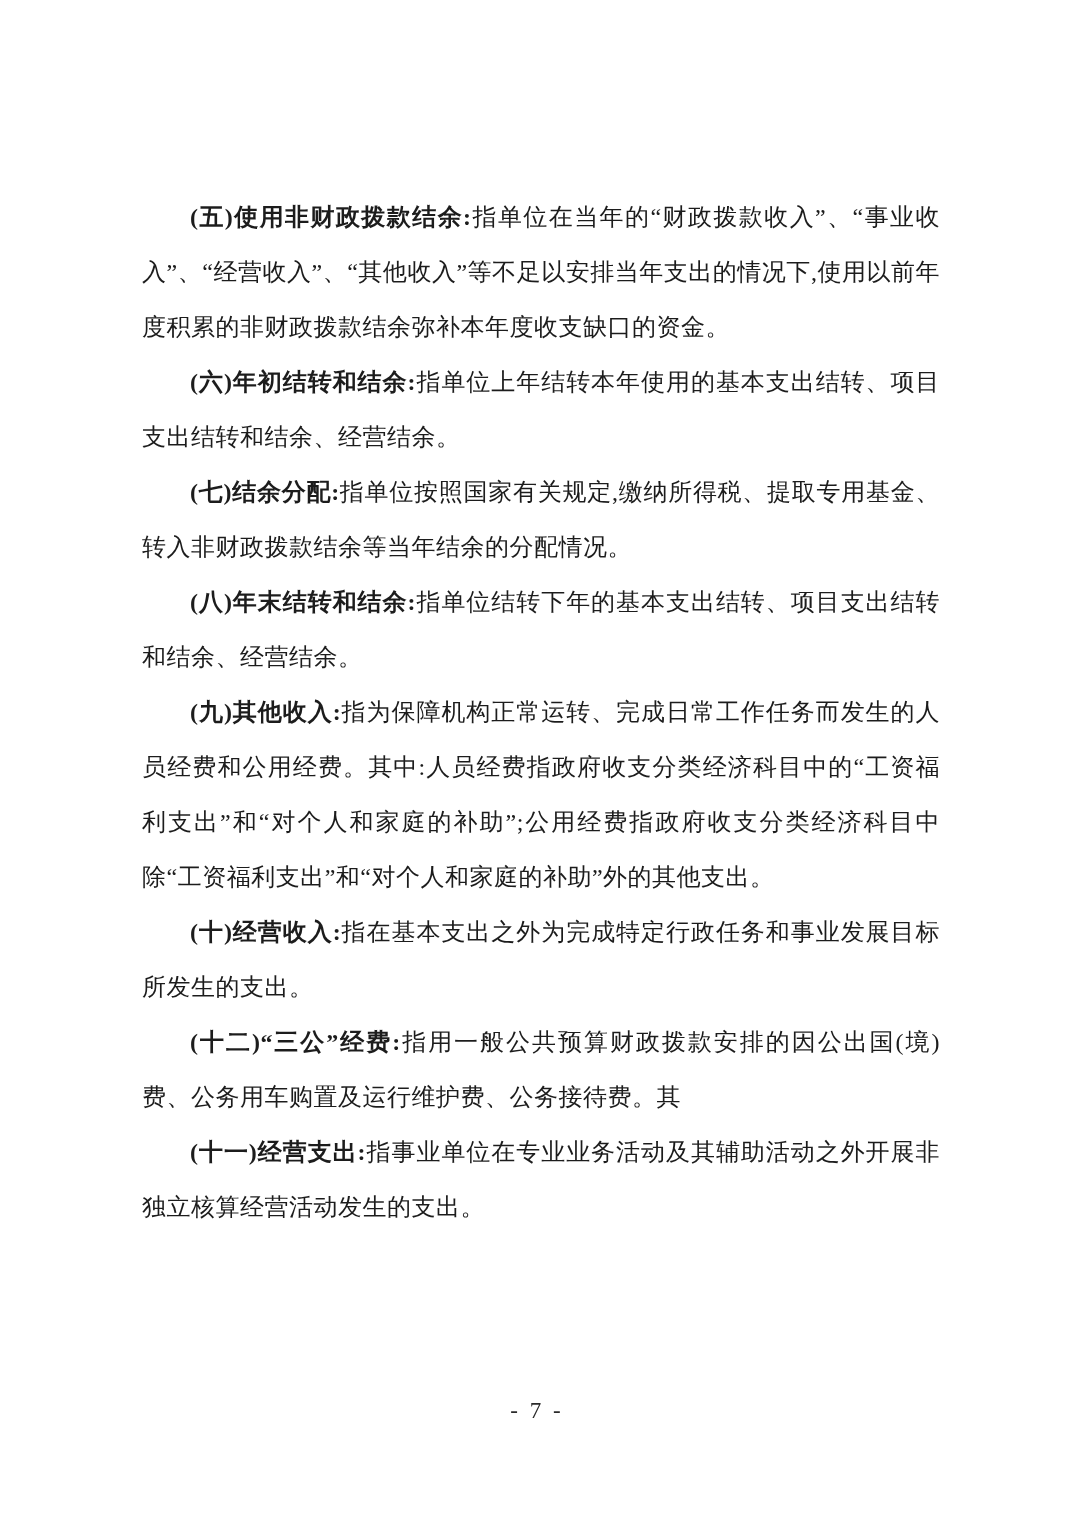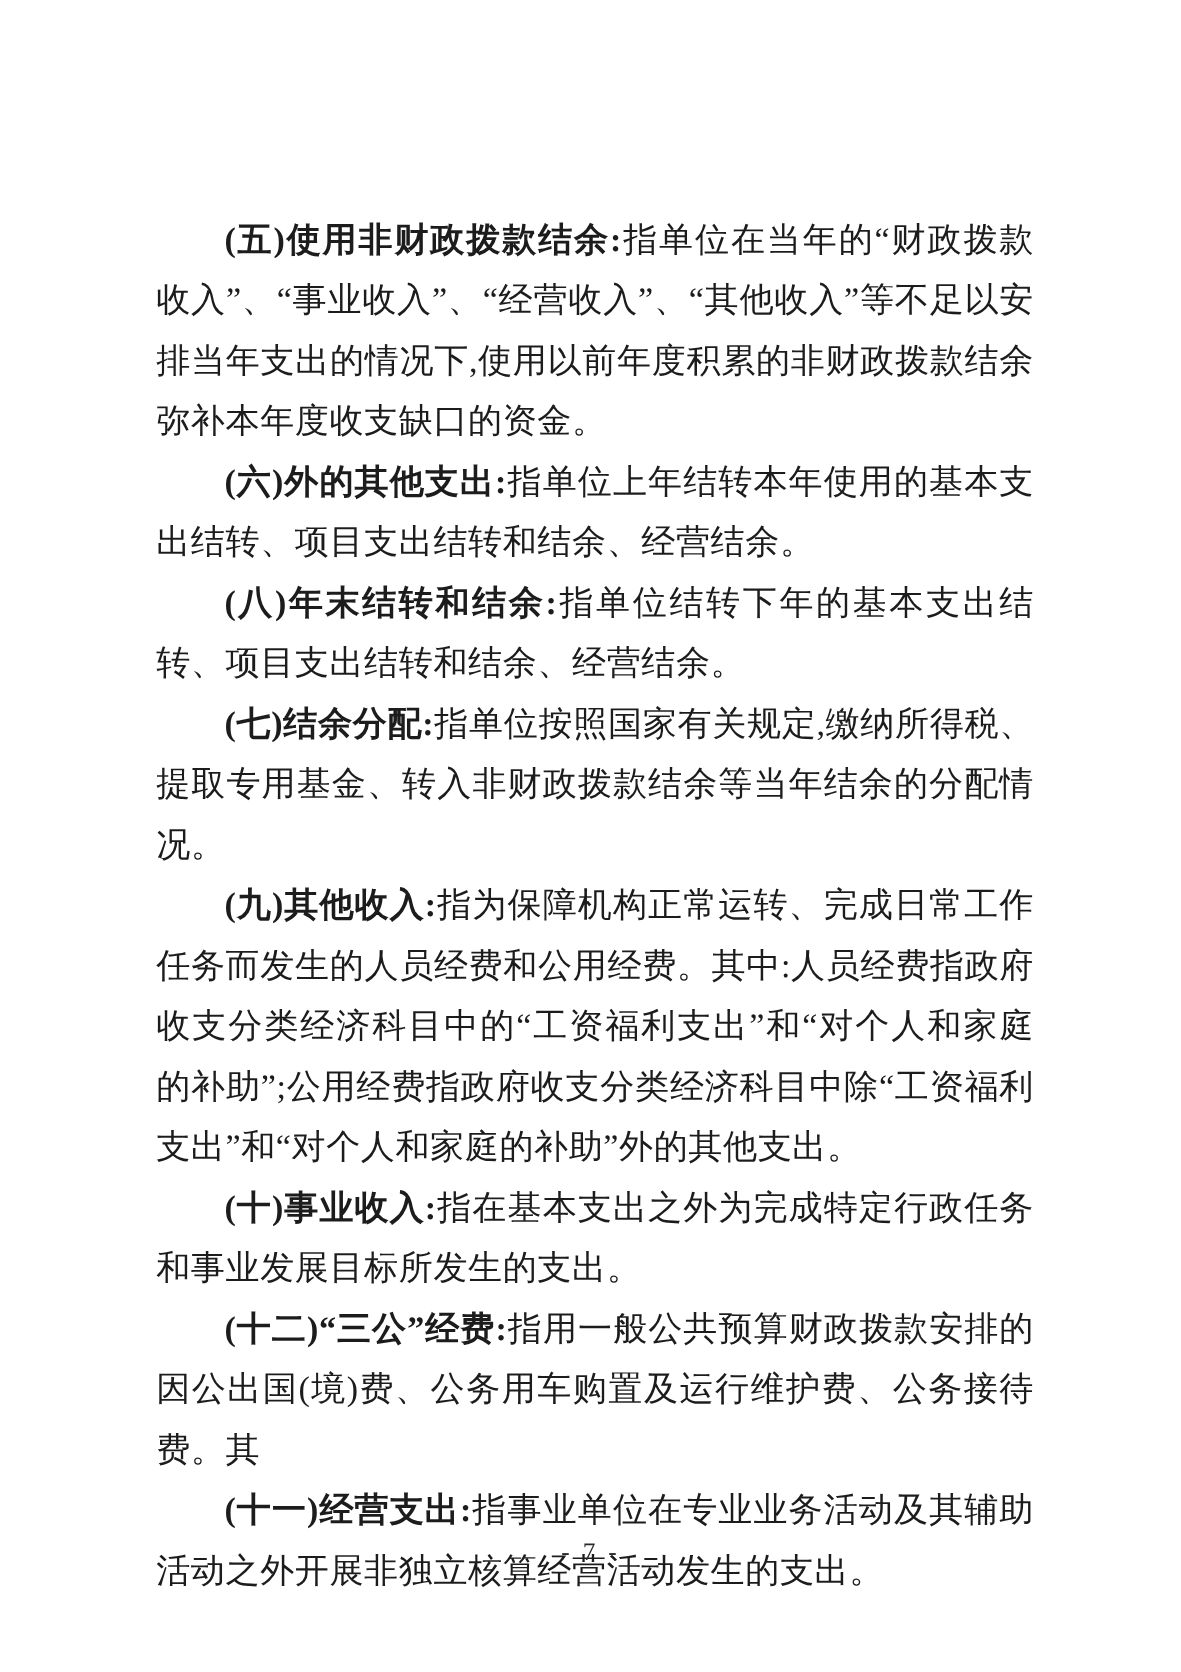--- a/index.html
+++ b/index.html
@@ -15,21 +15,21 @@
     margin: 0 auto;
     overflow: hidden;
     font-family: "Liberation Serif", "DejaVu Serif", serif;
   }
   .content {
     position: absolute;
     left: 142px;
     top: 190px;
     width: 798px;
     color: #1c1c1c;
-    font-size: 31px;
+    font-size: 24px;
     line-height: 55px;
     text-align: justify;
   }
   .para {
     margin: 0;
     padding: 0;
     text-indent: 2em;
     letter-spacing: 0.5px;
   }
   .term-head {
@@ -48,22 +48,22 @@
     color: #2a2a2a;
     letter-spacing: 3px;
   }
 </style>
 </head>
 <body>
 
 <div class="page">
   <div class="content">
     <p class="para"><span class="term-head">(五)使用非财政拨款结余:</span><span class="term-body">指单位在当年的“财政拨款收入”、“事业收入”、“经营收入”、“其他收入”等不足以安排当年支出的情况下,使用以前年度积累的非财政拨款结余弥补本年度收支缺口的资金。</span></p>
-    <p class="para"><span class="term-head">(六)外的其他支出:</span><span class="term-body">指单位上年结转本年使用的基本支出结转、项目支出结转和结余、经营结余。</span></p>
+    <p class="para"><span class="term-head">(六)年初结转和结余:</span><span class="term-body">指单位上年结转本年使用的基本支出结转、项目支出结转和结余、经营结余。</span></p>
+    <p class="para"><span class="term-head">(七)结余分配:</span><span class="term-body">指单位按照国家有关规定,缴纳所得税、提取专用基金、转入非财政拨款结余等当年结余的分配情况。</span></p>
     <p class="para"><span class="term-head">(八)年末结转和结余:</span><span class="term-body">指单位结转下年的基本支出结转、项目支出结转和结余、经营结余。</span></p>
-    <p class="para"><span class="term-head">(七)结余分配:</span><span class="term-body">指单位按照国家有关规定,缴纳所得税、提取专用基金、转入非财政拨款结余等当年结余的分配情况。</span></p>
     <p class="para"><span class="term-head">(九)其他收入:</span><span class="term-body">指为保障机构正常运转、完成日常工作任务而发生的人员经费和公用经费。其中:人员经费指政府收支分类经济科目中的“工资福利支出”和“对个人和家庭的补助”;公用经费指政府收支分类经济科目中除“工资福利支出”和“对个人和家庭的补助”外的其他支出。</span></p>
-    <p class="para"><span class="term-head">(十)事业收入:</span><span class="term-body">指在基本支出之外为完成特定行政任务和事业发展目标所发生的支出。</span></p>
+    <p class="para"><span class="term-head">(十)经营收入:</span><span class="term-body">指在基本支出之外为完成特定行政任务和事业发展目标所发生的支出。</span></p>
     <p class="para"><span class="term-head">(十二)“三公”经费:</span><span class="term-body">指用一般公共预算财政拨款安排的因公出国(境)费、公务用车购置及运行维护费、公务接待费。其</span></p>
     <p class="para"><span class="term-head">(十一)经营支出:</span><span class="term-body">指事业单位在专业业务活动及其辅助活动之外开展非独立核算经营活动发生的支出。</span></p>
   </div>
   <div class="page-number">- 7 -</div>
 </div>
 
 </body></html>

